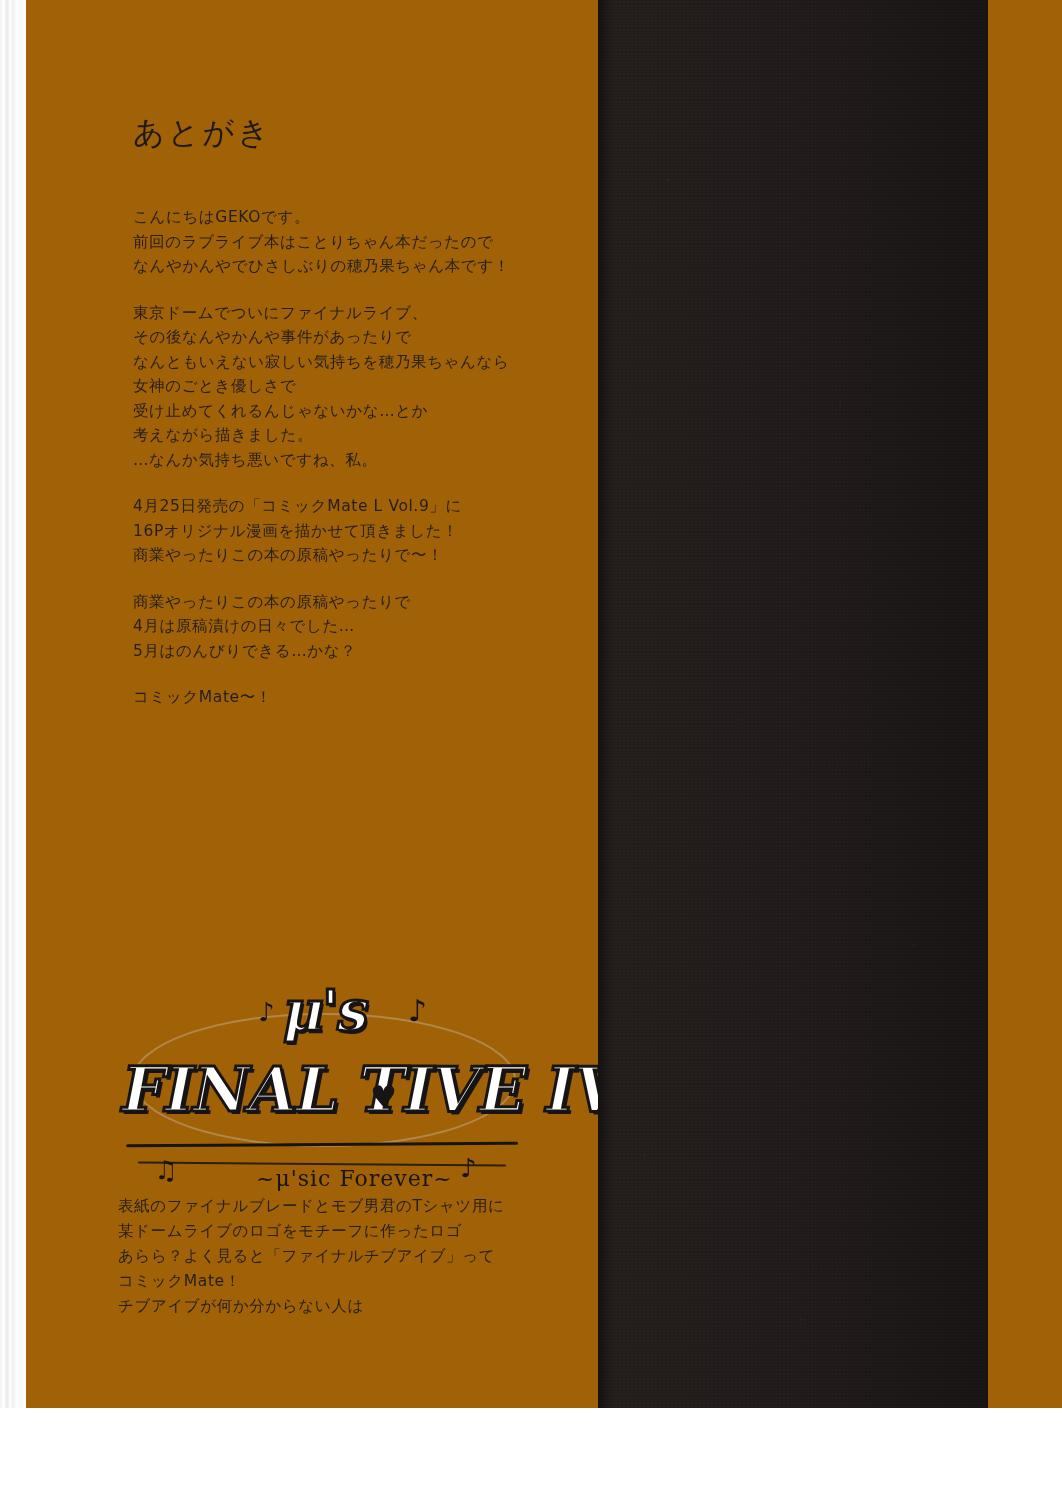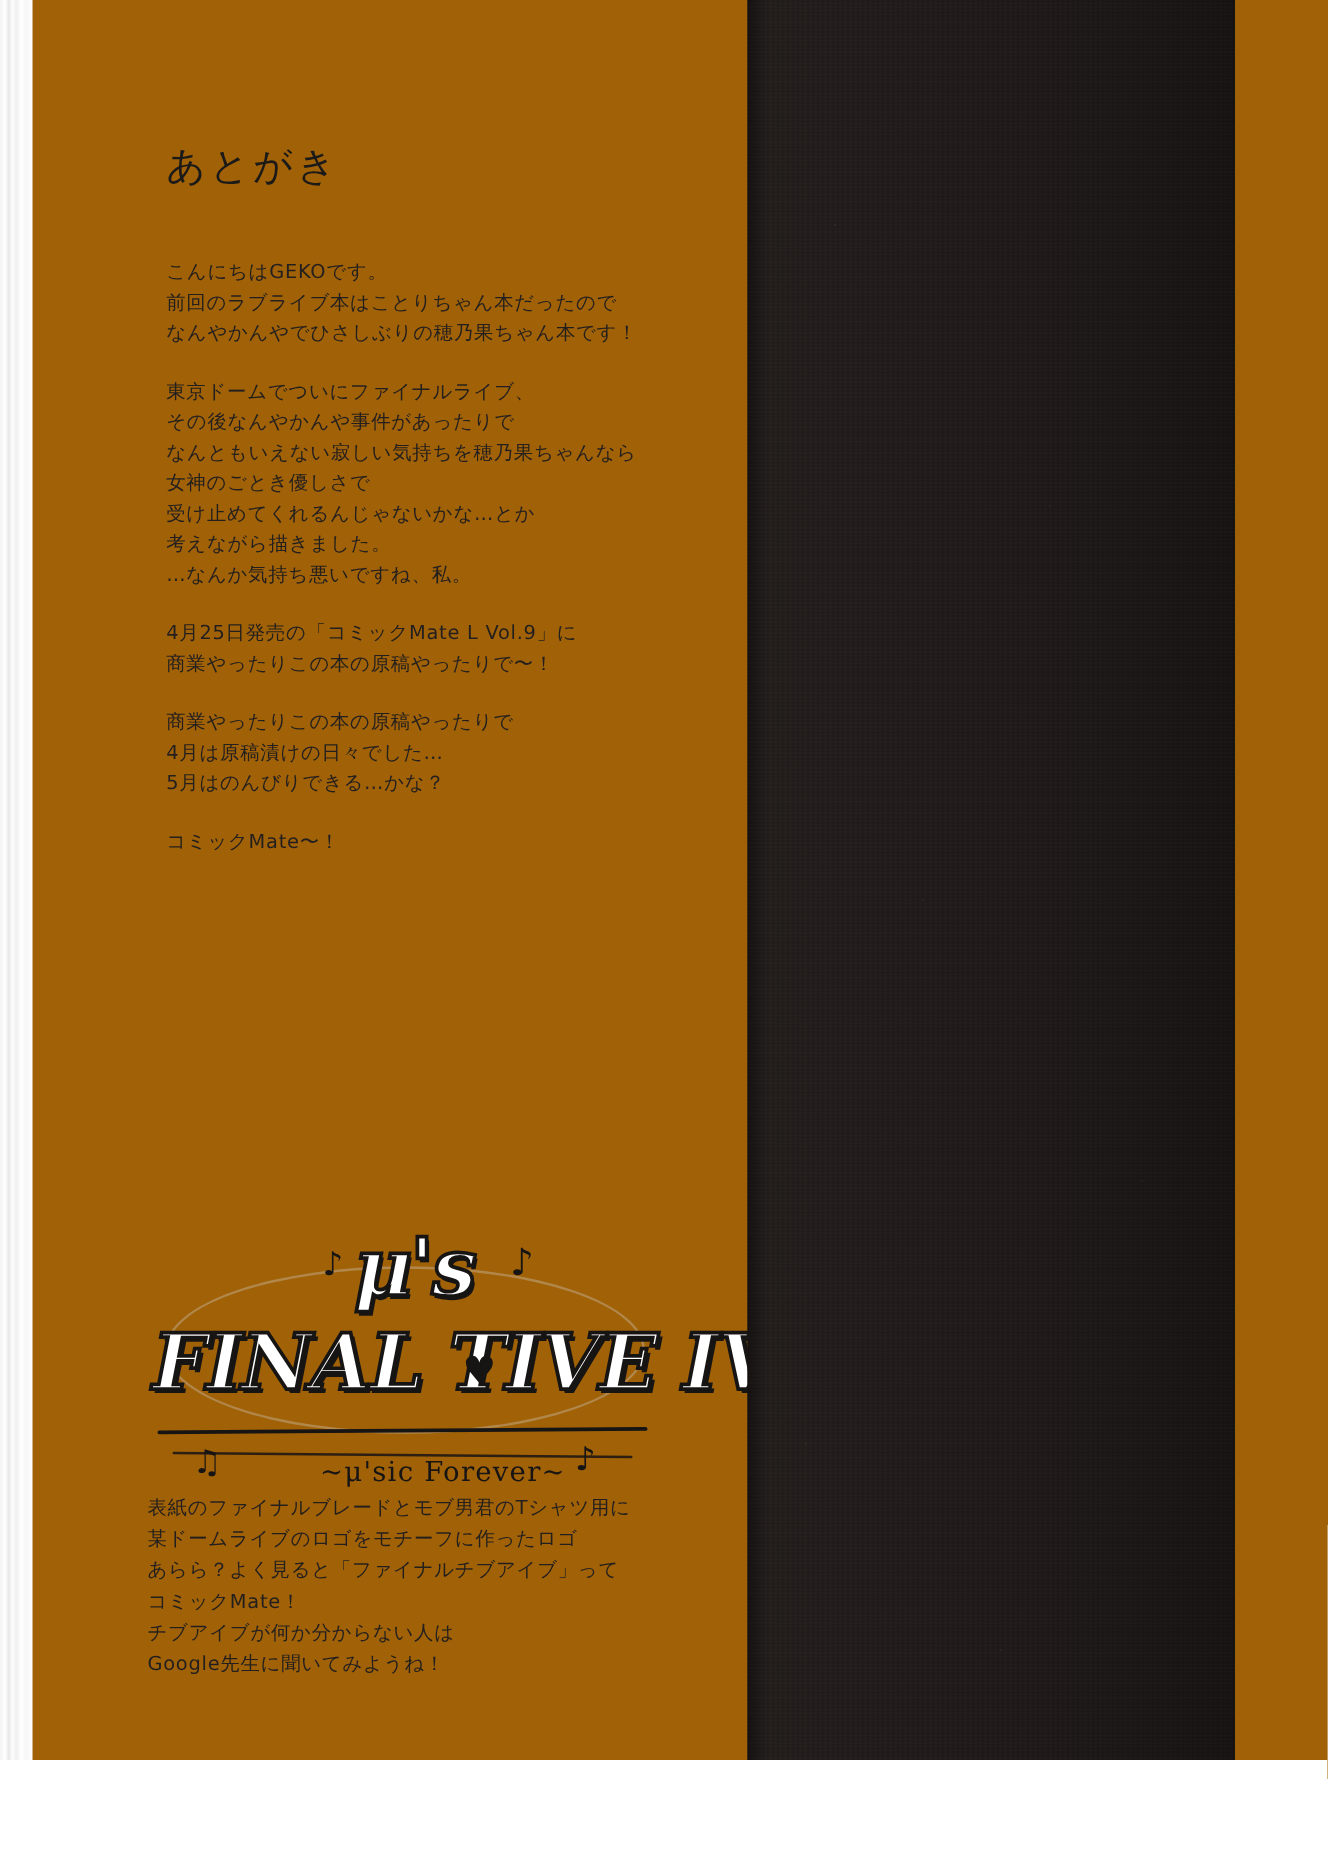--- a/index.html
+++ b/index.html
@@ -103,21 +103,21 @@
     position: absolute;
     left: 108px;
     top: 975px;
     width: 430px;
     height: 230px;
   }
   .logo-mu {
     position: absolute;
     left: 175px;
     top: 2px;
-    font-size: 64px;
+    font-size: 56px;
     font-style: italic;
     font-weight: bold;
     color: #ffffff;
     -webkit-text-stroke: 3px #171414;
     text-shadow: 2px 3px 0 #171414;
     font-family: "DejaVu Serif", serif;
     letter-spacing: -2px;
   }
   .logo-final {
     position: absolute;
@@ -220,20 +220,21 @@
         <p>東京ドームでついにファイナルライブ、</p>
         <p>その後なんやかんや事件があったりで</p>
         <p>なんともいえない寂しい気持ちを穂乃果ちゃんなら</p>
         <p>女神のごとき優しさで</p>
         <p>受け止めてくれるんじゃないかな…とか</p>
         <p>考えながら描きました。</p>
         <p>…なんか気持ち悪いですね、私。</p>
       </div>
       <div class="para">
         <p>4月25日発売の「コミックMate L Vol.9」に</p>
+        <p>16Pオリジナル漫画を描かせて頂きました！</p>
         <p>商業やったりこの本の原稿やったりで〜！</p>
       </div>
       <div class="para">
         <p>商業やったりこの本の原稿やったりで</p>
         <p>4月は原稿漬けの日々でした…</p>
         <p>5月はのんびりできる…かな？</p>
       </div>
       <div class="para">
         <p>コミックMate〜！</p>
       </div>
@@ -252,21 +253,20 @@
       <div class="ribbon-line2"></div>
       <div class="logo-sub">~μ'sic Forever~</div>
     </div>
 
     <div class="caption-text">
       <p>表紙のファイナルブレードとモブ男君のTシャツ用に</p>
       <p>某ドームライブのロゴをモチーフに作ったロゴ</p>
       <p>あらら？よく見ると「ファイナルチブアイブ」って</p>
       <p>コミックMate！</p>
       <p>チブアイブが何か分からない人は</p>
-      <p>Google先生に聞いてみようね！</p>
     </div>
 
   </div>
 
   <div class="dark-block"></div>
   <div class="scan-edge-right"></div>
 
 </div>
 
 </body></html>

